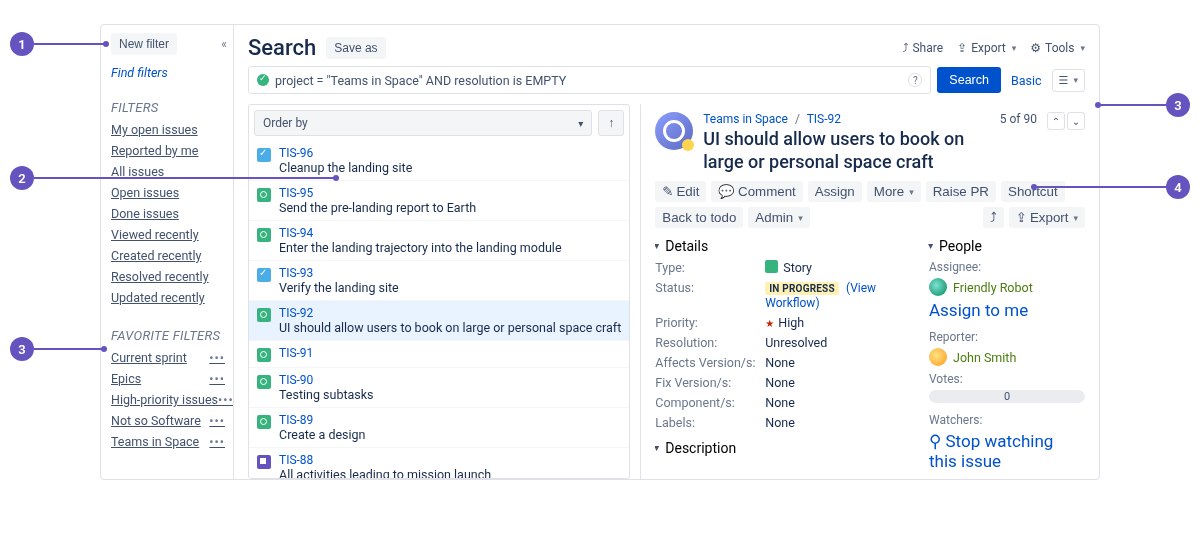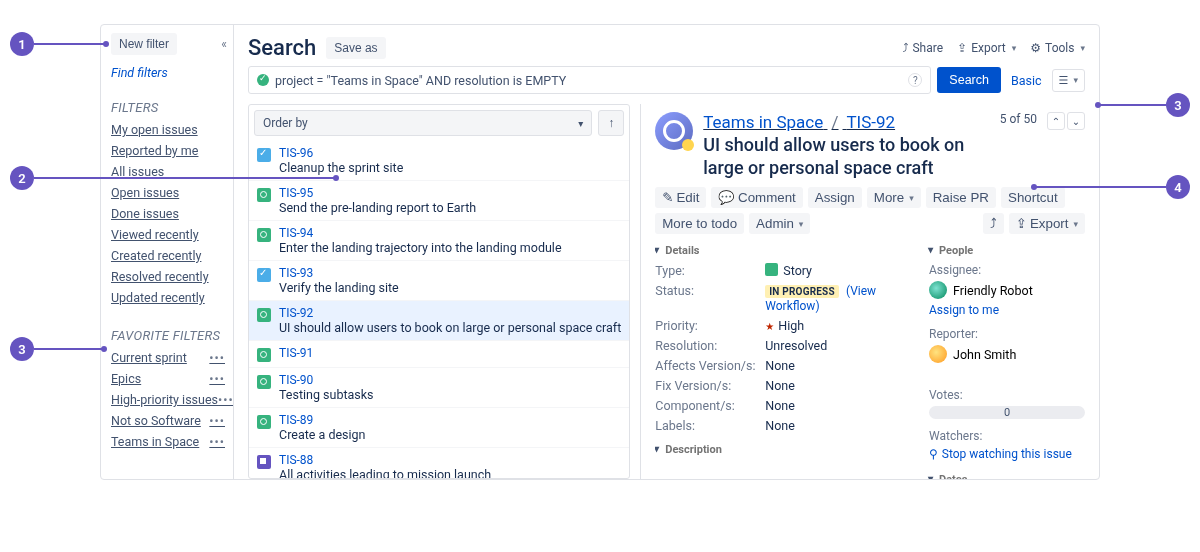--- a/index.html
+++ b/index.html
@@ -107,49 +107,49 @@
   .issue-key { color:#0052CC; font-size:12px;}
   .issue-sum { color:#172B4D; font-size:12.5px; white-space:nowrap; overflow:hidden; text-overflow:ellipsis;}
   .issue-item.selected { background:#E9F2FF;}
   
   .detail { flex:1; border-left:1px solid #DFE1E6; padding:8px 14px 0 14px; display:flex; flex-direction:column; min-width:0;}
   .detail-head { display:flex; gap:10px;}
   .proj-avatar { width:38px; height:38px; border-radius:50%; background:linear-gradient(135deg,#8C9EFF,#5C6BC0); position:relative; flex:0 0 38px;}
   .proj-avatar::before{content:""; width:16px; height:16px; border:3px solid #fff; border-radius:50%; position:absolute; left:8px; top:8px;}
   .proj-avatar::after{content:""; width:12px; height:12px; background:#FFD54F; border-radius:50%; position:absolute; right:-1px; bottom:-1px;}
   .head-text{flex:1; min-width:0;}
-  .crumb { font-size:17px;text-decoration:underline;}
+  .crumb { font-size:12px;}
   .crumb a{ color:#0052CC; cursor:pointer;}
   .crumb .sep{ color:#6B778C; margin:0 4px;}
   .issue-title { font-size:18px; font-weight:500; line-height:1.25; margin-top:2px; max-width:330px;}
   .head-right{ display:flex; align-items:flex-start; gap:10px; font-size:12px; color:#42526E;}
   .pager { display:flex; gap:2px;}
   .pager-btn { border:1px solid #DFE1E6; width:18px; height:18px; border-radius:3px; font-size:10px; display:flex; align-items:center; justify-content:center; cursor:pointer;}
   .toolbar { display:flex; flex-wrap:wrap; gap:5px; margin-top:8px; font-size:11.5px;}
   .tool-btn { background:#F4F5F7; color:#42526E; border:0; border-radius:3px; padding:3px 7px; cursor:pointer; display:inline-flex; align-items:center; gap:3px;}
   .toolbar .spacer{flex:1;}
   .detail-cols { display:flex; gap:16px; margin-top:10px; flex:1; min-height:0; overflow:hidden;}
   .col-left { flex:1; min-width:0;}
   .col-right { flex:0 0 156px;}
-  .sect-head { font-size:11px; font-weight:700; color:#737373; display:flex; align-items:center; gap:5px; margin-bottom:6px; cursor:pointer;}
+  .sect-head { font-size:14px; font-weight:400; color:#000000; display:flex; align-items:center; gap:5px; margin-bottom:6px; cursor:pointer;}
   .sect-head::before{content:"\25B8"; font-size:10px; color:#42526E; transform:rotate(90deg);}
   .kv { display:grid; grid-template-columns:110px 1fr; row-gap:5px; font-size:12.5px; color:#42526E;}
   .kv .k{color:#6B778C;}
   .kv .v{color:#172B4D;}
   .type-badge{display:inline-flex;align-items:flex-start;gap:5px;}
   .type-badge .ic-story{width:13px;height:13px;display:inline-block;border-radius:2px;}
   .lozenge { background:#FFF0B3; color:#172B4D; font-size:10px; font-weight:700; padding:1px 4px; border-radius:2px; letter-spacing:0.2px;}
   .view-wf{ color:#0052CC; font-size:12px; margin-left:4px; cursor:pointer;}
   .prio { color:#BF2600; font-size:10px; margin-right:4px;}
   .people .kv2{display:flex; flex-direction:column; gap:4px; font-size:12.5px;}
-  .avatar-chip{display:flex;align-items:center;gap:6px;color:#000000;}
+  .avatar-chip{display:flex;align-items:center;gap:6px;color:#4d7c0f;}
   .av{width:18px;height:18px;border-radius:50%;}
   .av.robot{background:radial-gradient(circle at 40% 40%, #7EE2D1, #00875A);}
   .av.user{background:radial-gradient(circle at 40% 40%, #FFE380, #FF991F);}
-  .link{color:#0052CC; cursor:pointer; font-size:12px;}
+  .link{color:#0052CC; cursor:pointer; font-size:17px;}
   .count-pill{display:inline-block;background:#EBECF0;color:#42526E;border-radius:8px;padding:0 6px;font-size:11px;min-width:16px;text-align:center;}
   .label-muted{color:#6B778C;font-size:12px;}
   
   .bubble{
     position:absolute; width:24px; height:24px; border-radius:50%;
     background:#6554C0; color:#fff; font-size:13px; font-weight:600;
     display:flex;align-items:center;justify-content:center;
     z-index:10;
   }
   .lead{
@@ -249,21 +249,21 @@
           <div class="order-select">
               <span>Order by</span>
             </div>
           <button class="sort-btn">↑</button>
         </div>
         <div class="issues-scroll" id="issues">
             <div class="issue-item">
               <span class="type-ic ic-task"></span>
               <div class="issue-meta">
                 <div class="issue-key">TIS-96</div>
-                <div class="issue-sum">Cleanup the sprint site</div>
+                <div class="issue-sum">Cleanup the landing site</div>
               </div>
             </div>
             <div class="issue-item">
               <span class="type-ic ic-story"></span>
               <div class="issue-meta">
                 <div class="issue-key">TIS-95</div>
                 <div class="issue-sum">Send the pre-landing report to Earth</div>
               </div>
             </div>
             <div class="issue-item">
@@ -329,42 +329,42 @@
           <div class="proj-avatar"></div>
           <div class="head-text">
             <div class="crumb">
               <a>Teams in Space</a>
               <span class="sep">/</span>
               <a>TIS-92</a>
             </div>
             <div class="issue-title">UI should allow users to book on large or personal space craft</div>
           </div>
           <div class="head-right">
-            <span>5 of 50</span>
+            <span>5 of 90</span>
             <div class="pager">
               <span class="pager-btn">⌃</span>
               <span class="pager-btn">⌄</span>
             </div>
           </div>
         </div>
 
         <div class="toolbar">
           <button class="tool-btn">
               <span>✎</span>
               <span>Edit</span>
             </button>
           <button class="tool-btn">
               <span>💬</span>
               <span>Comment</span>
             </button>
           <button class="tool-btn">Assign</button>
           <button class="tool-btn caret">More</button>
           <button class="tool-btn">Raise PR</button>
           <button class="tool-btn">Shortcut</button>
-          <button class="tool-btn">More to todo</button>
+          <button class="tool-btn">Back to todo</button>
           <button class="tool-btn caret">Admin</button>
           <span class="spacer"></span>
           <button class="tool-btn">
               <span>⤴</span>
             </button>
           <button class="tool-btn caret">
               <span>⇪</span>
               <span>Export</span>
             </button>
         </div>
@@ -404,21 +404,21 @@
               <span class="avatar-chip">
                   <span class="av robot"></span>
                   <span>Friendly Robot</span>
                 </span>
               <span class="link">Assign to me</span>
               <span class="label-muted" style="margin-top:6px">Reporter:</span>
               <span class="avatar-chip">
                   <span class="av user"></span>
                   <span>John Smith</span>
                 </span>
-              <span class="label-muted" style="margin-top:21px">Votes:</span>
+              <span class="label-muted" style="margin-top:2px">Votes:</span>
               <span class="count-pill">0</span>
               <span class="label-muted" style="margin-top:6px">Watchers:</span>
               <span class="link"><span style="margin-right:4px">⚲</span><span>Stop watching this issue</span></span>
             </div>
             <div class="sect-head" style="margin-top:12px">Dates</div>
 
           </div>
         </div>
       </div>
     </div>

